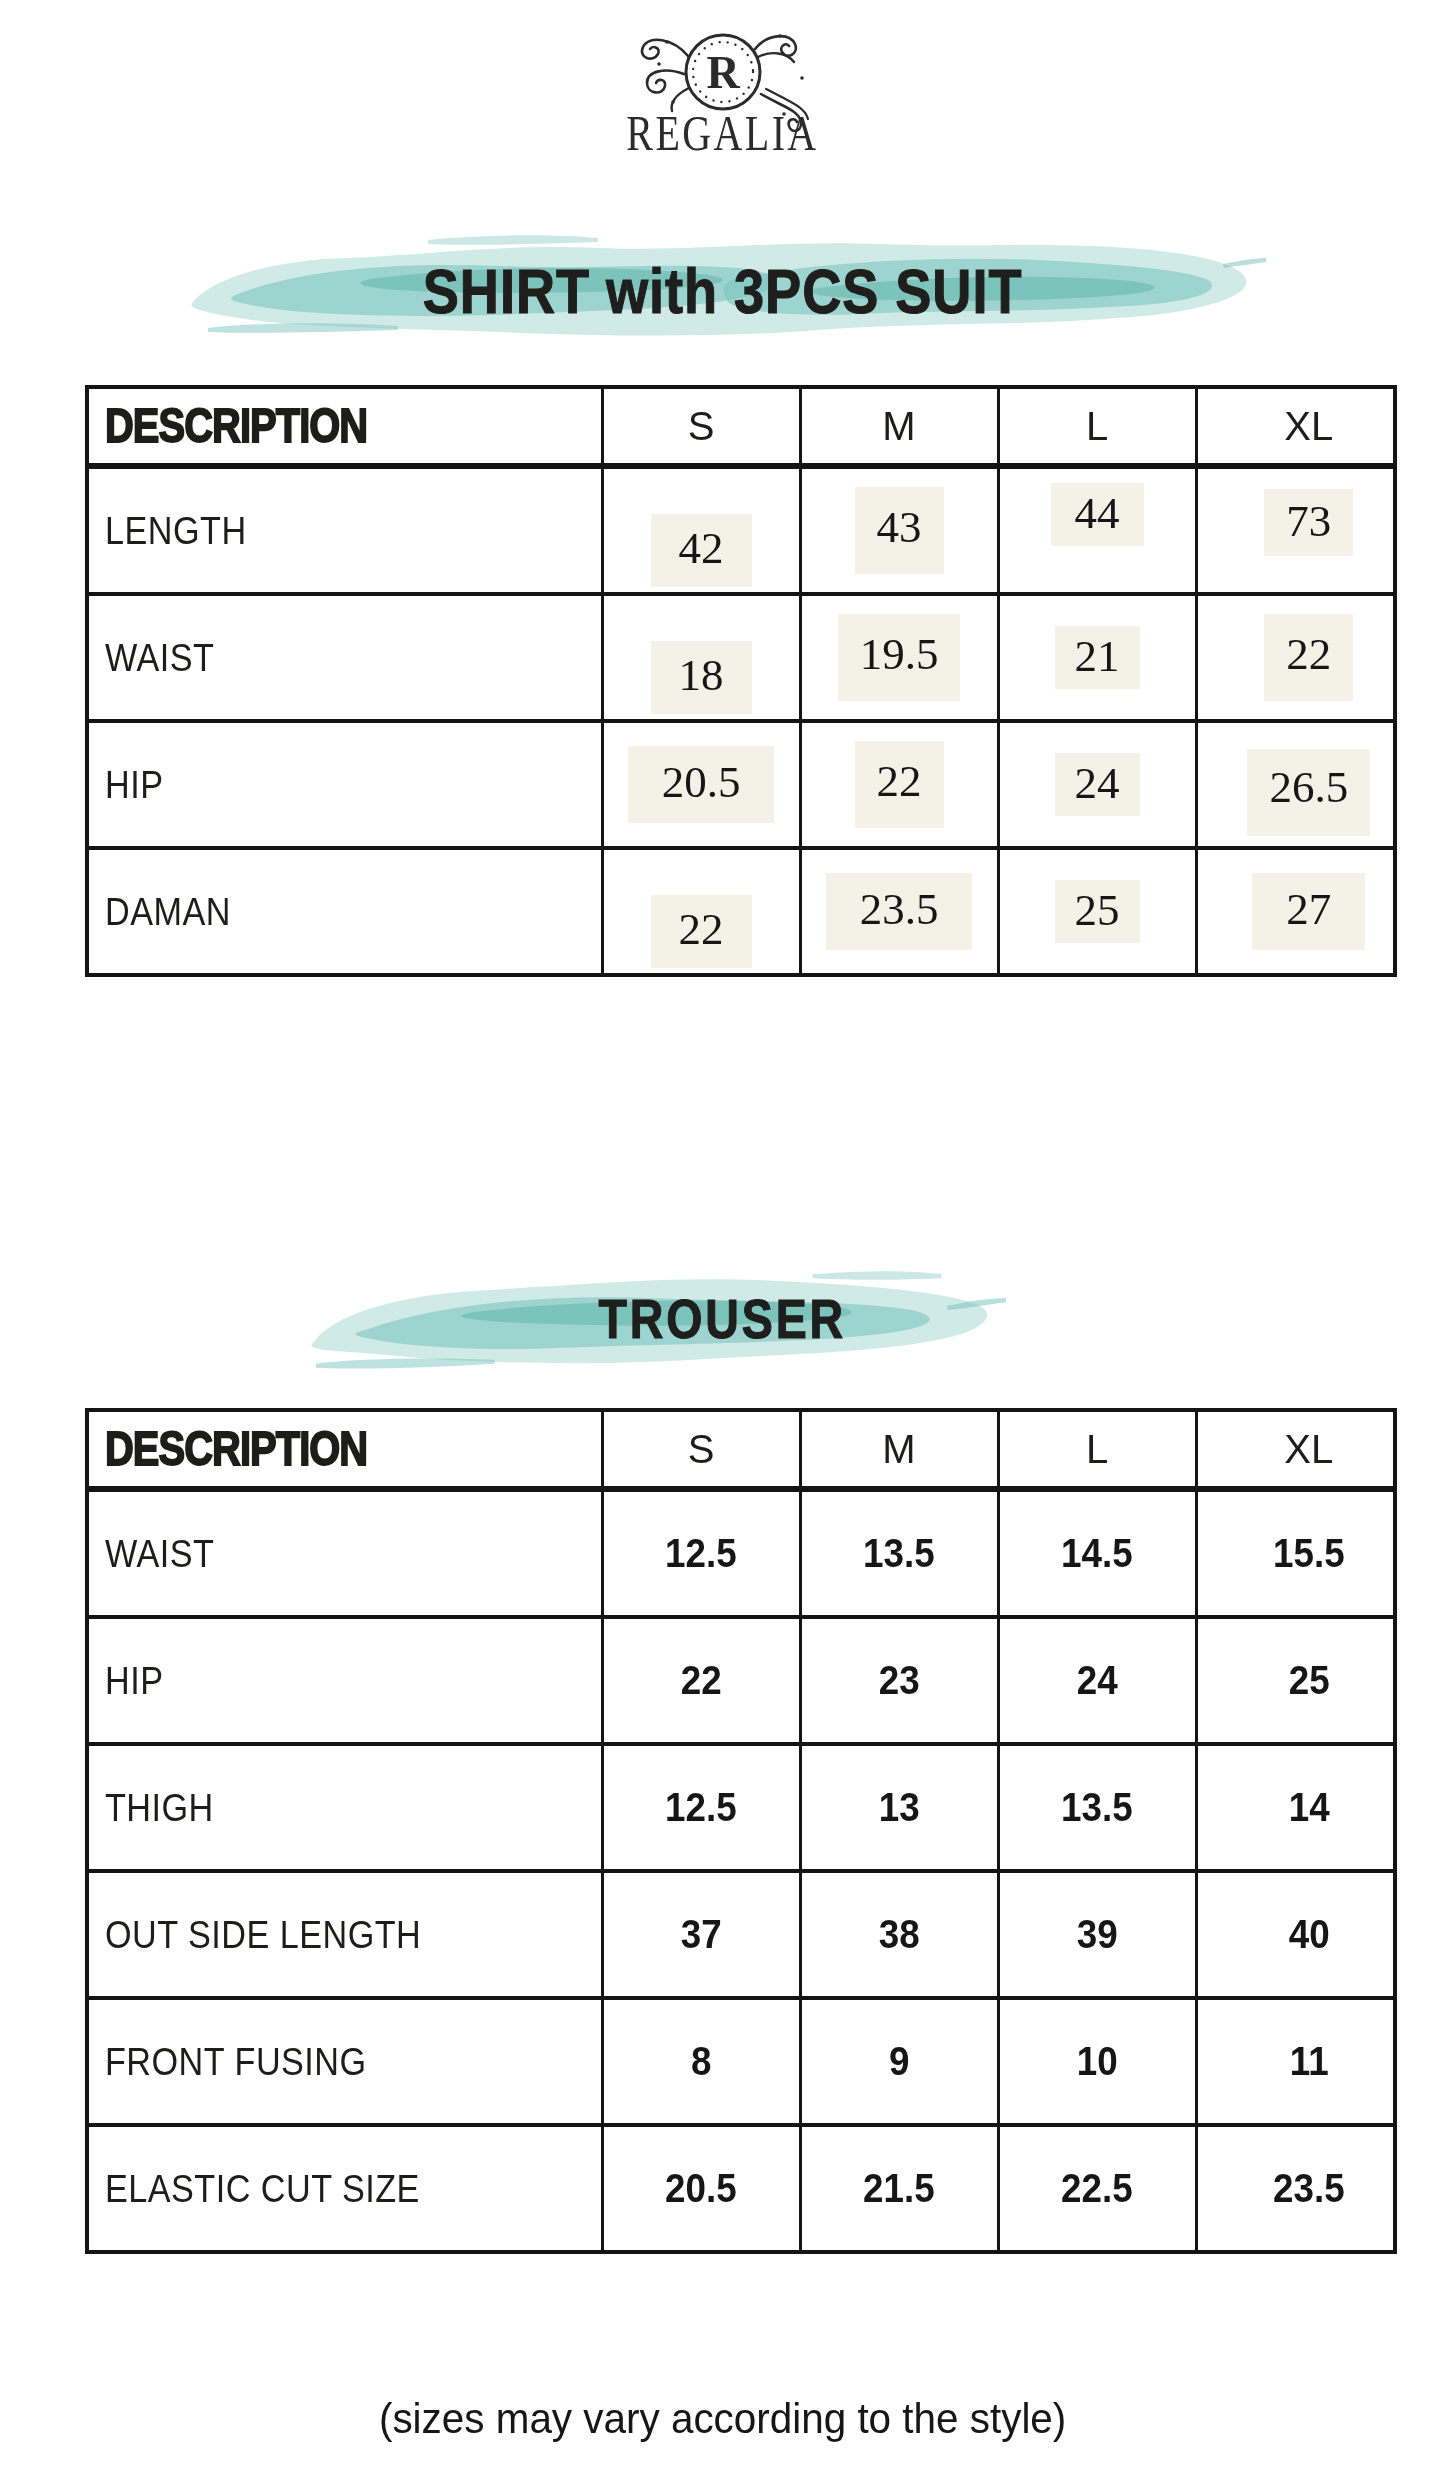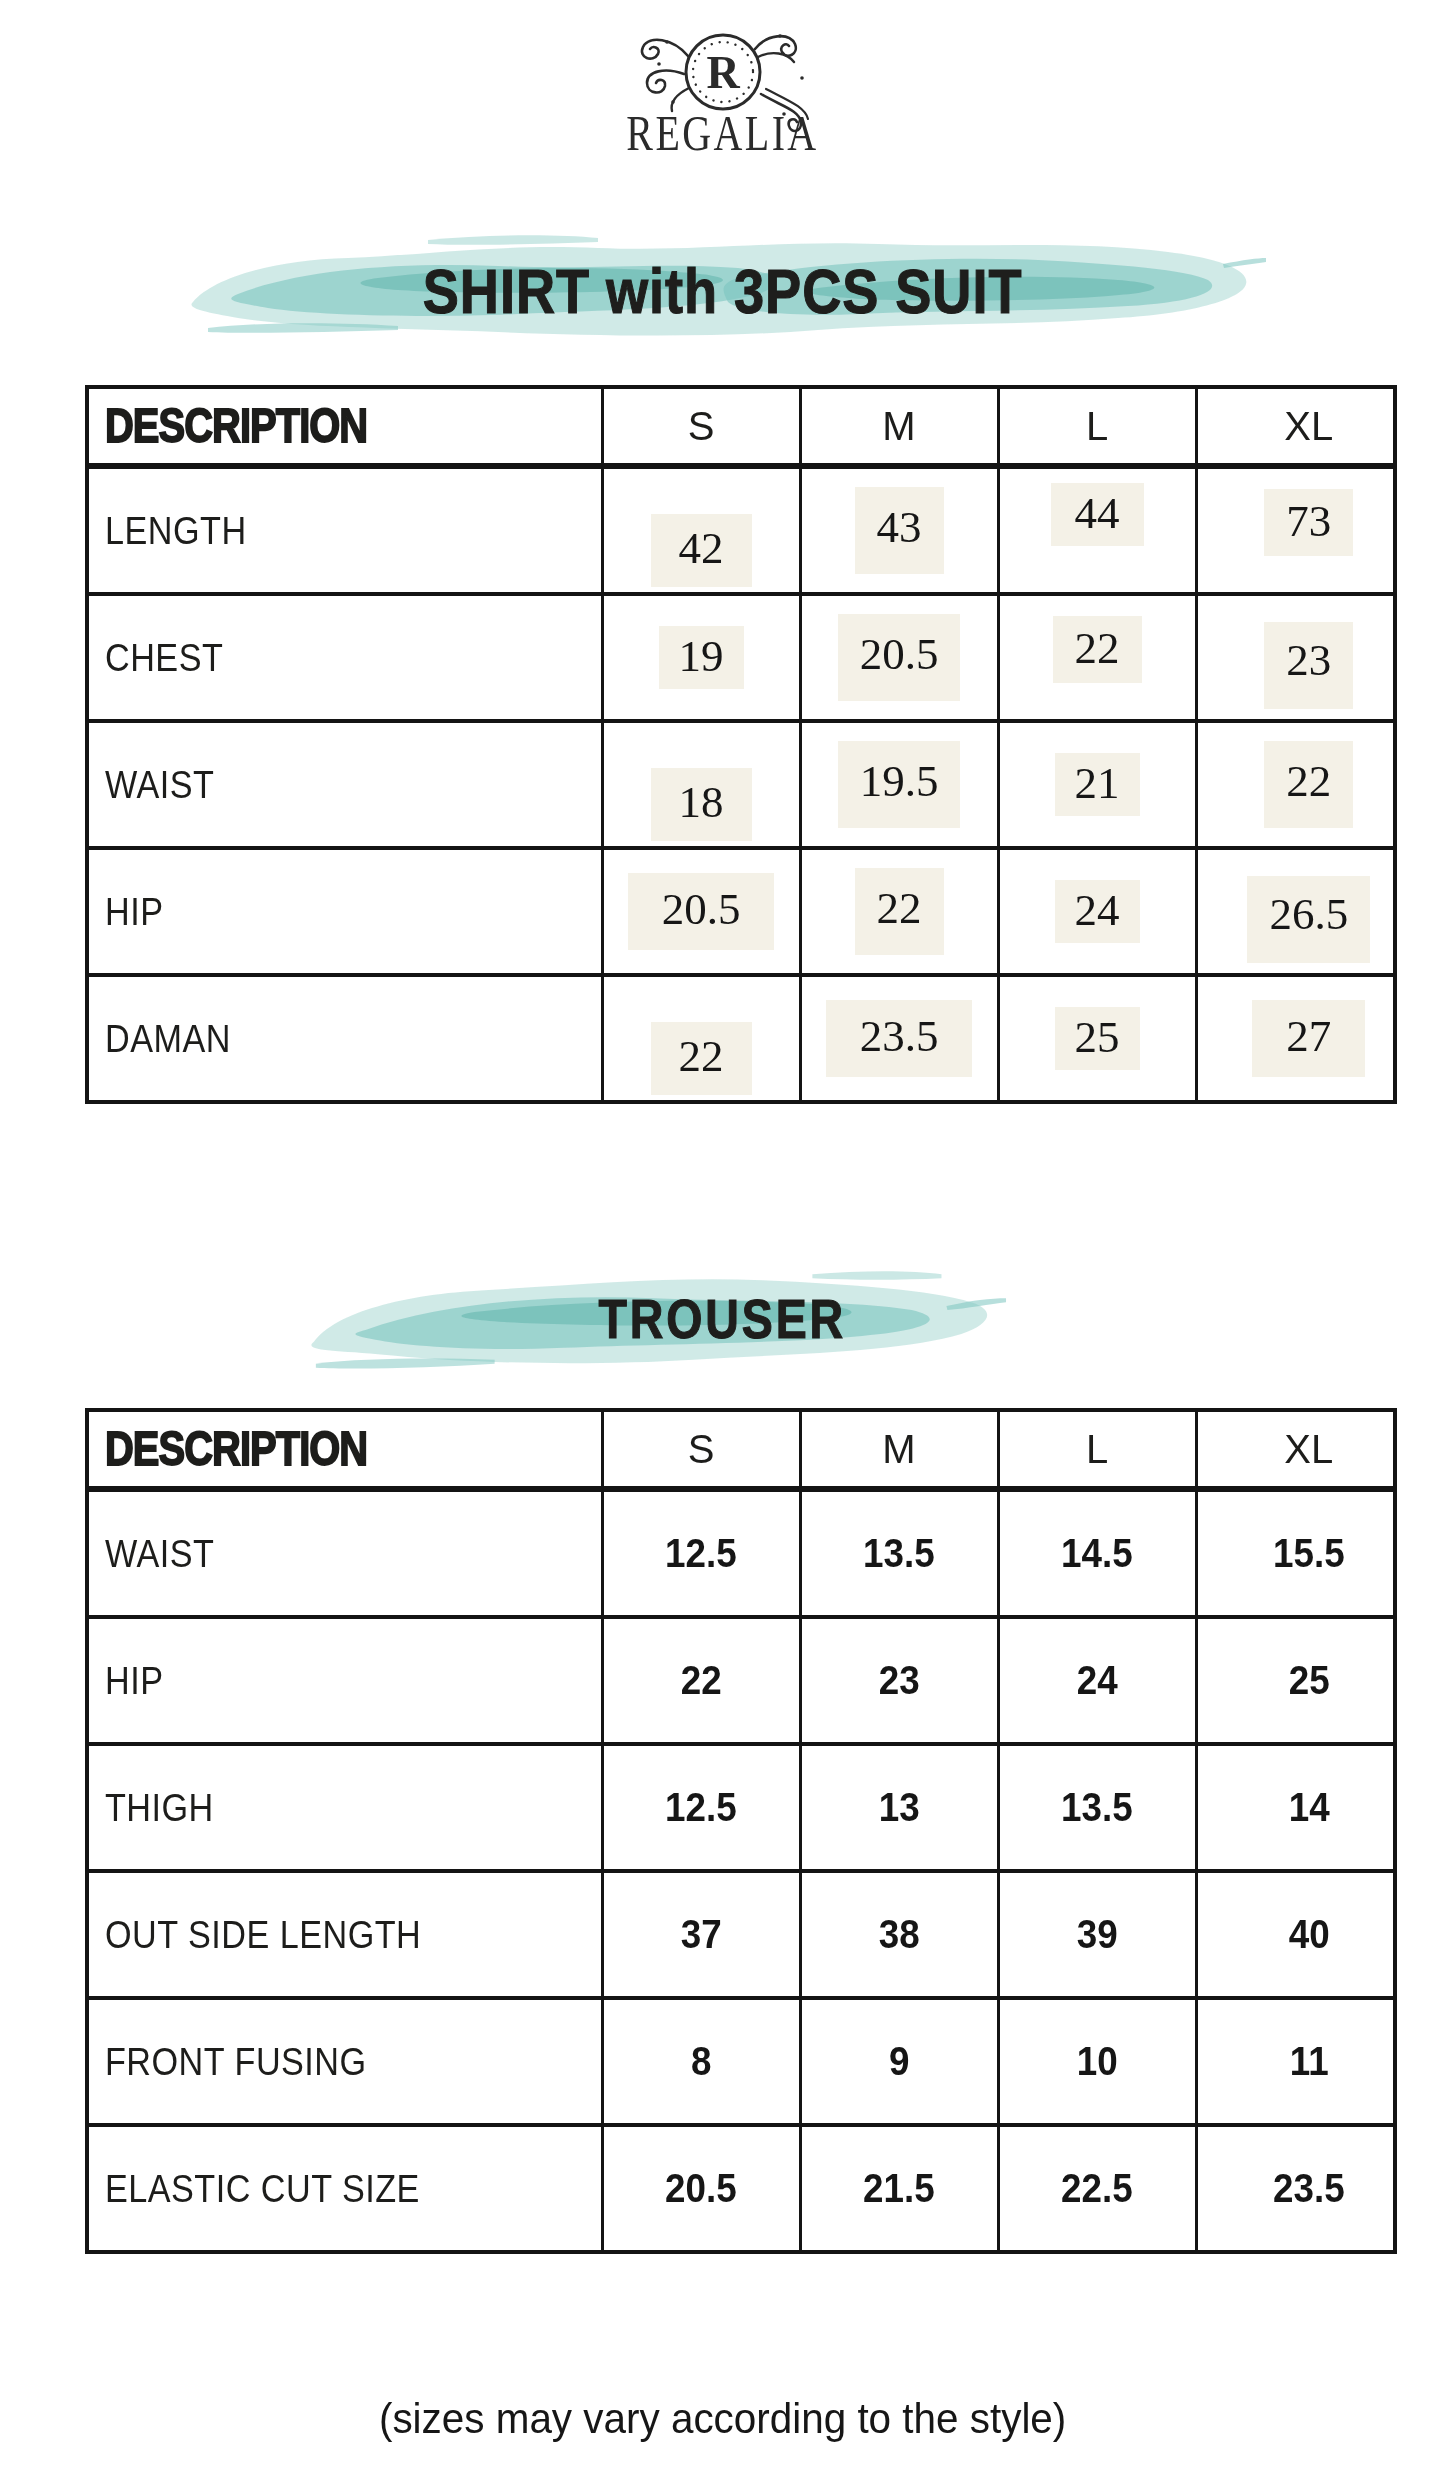--- a/index.html
+++ b/index.html
@@ -159,27 +159,20 @@
   </thead>
   <tbody>
     <tr>
       <td class="lbl"><span class="lbl-t">LENGTH</span></td>
       <td><span class="patch v-a"><i class="num-serif">42</i></span></td>
       <td><span class="patch v-b"><i class="num-serif">43</i></span></td>
       <td><span class="patch v-up"><i class="num-serif">44</i></span></td>
       <td><span class="patch v-up2"><i class="num-serif">73</i></span></td>
     </tr>
     <tr>
-      <td class="lbl"><span class="lbl-t">CHEST</span></td>
-      <td><span class="patch v-s"><i class="num-serif">19</i></span></td>
-      <td><span class="patch v-b"><i class="num-serif">20.5</i></span></td>
-      <td><span class="patch v-up2"><i class="num-serif">22</i></span></td>
-      <td><span class="patch v-down"><i class="num-serif">23</i></span></td>
-    </tr>
-    <tr>
       <td class="lbl"><span class="lbl-t">WAIST</span></td>
       <td><span class="patch v-a"><i class="num-serif">18</i></span></td>
       <td><span class="patch v-b"><i class="num-serif">19.5</i></span></td>
       <td><span class="patch v-s"><i class="num-serif">21</i></span></td>
       <td><span class="patch v-b"><i class="num-serif">22</i></span></td>
     </tr>
     <tr>
       <td class="lbl"><span class="lbl-t">HIP</span></td>
       <td><span class="patch v-w"><i class="num-serif">20.5</i></span></td>
       <td><span class="patch v-b"><i class="num-serif">22</i></span></td>

